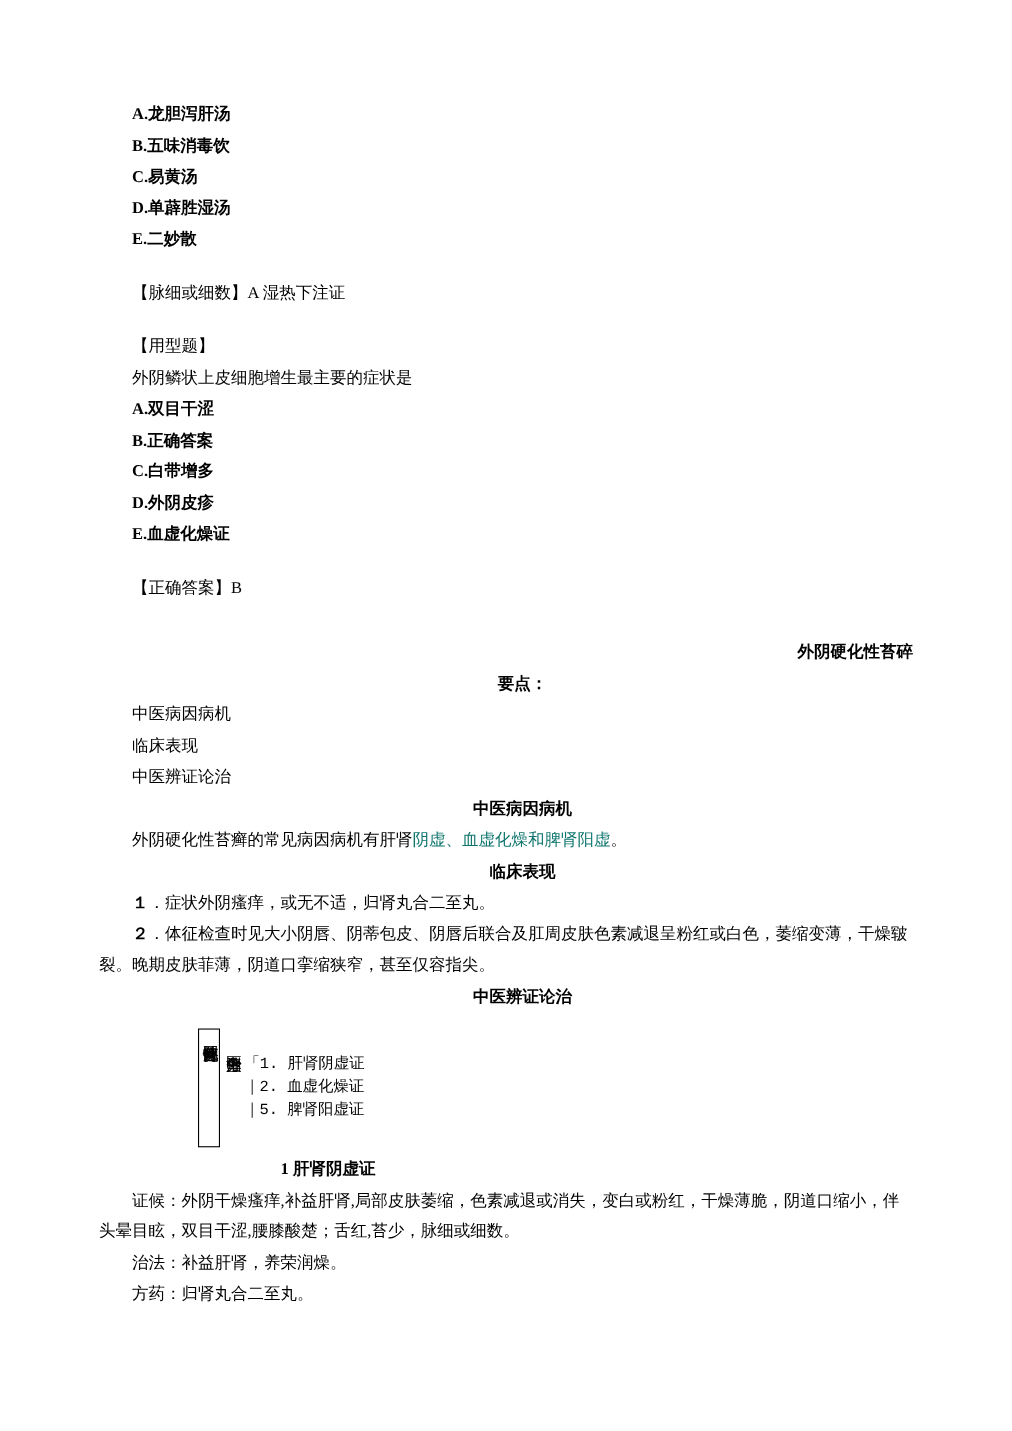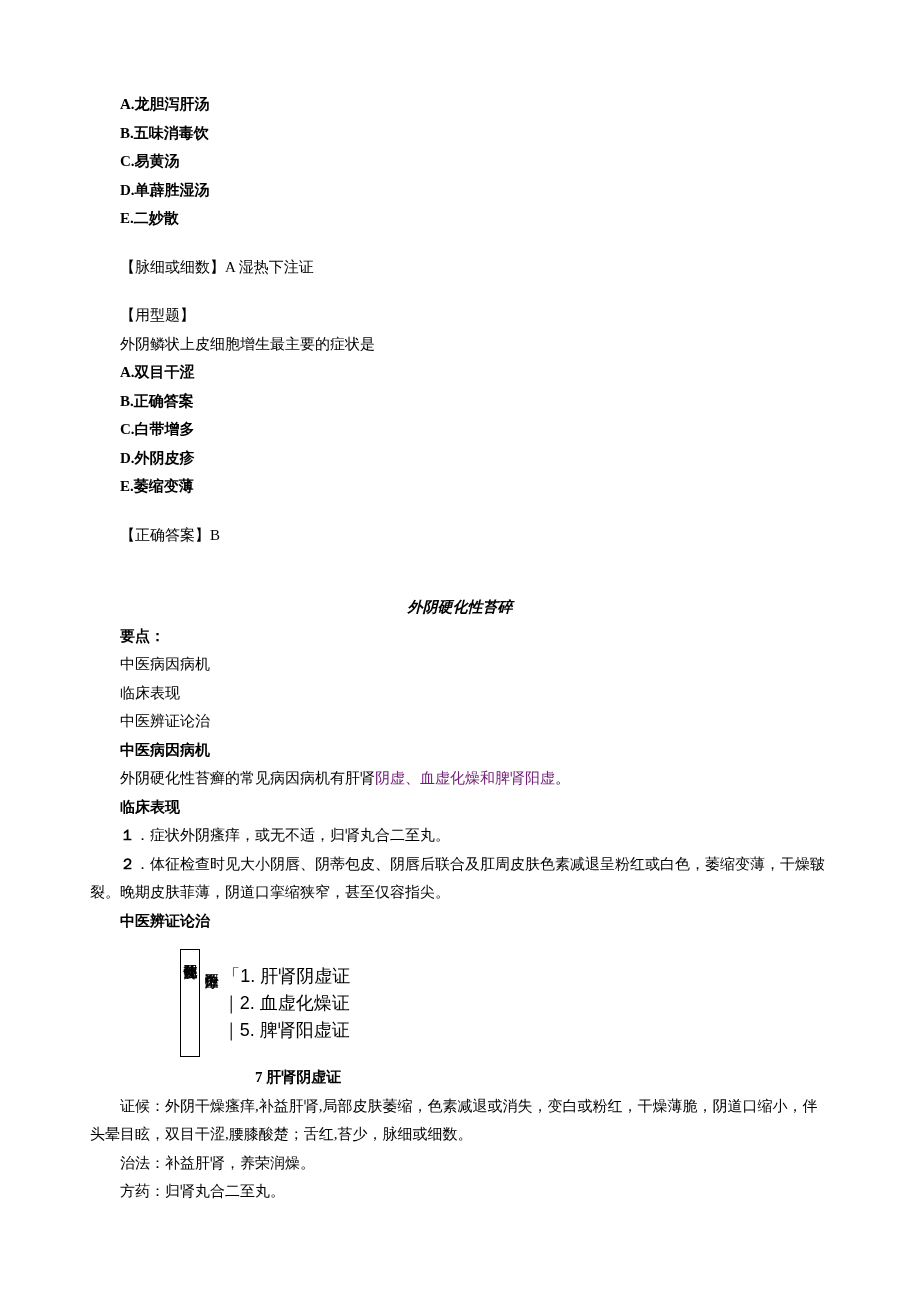--- a/index.html
+++ b/index.html
@@ -6,24 +6,24 @@
     font-family: "SimSun", "宋体", serif;
     font-size: 15px;
     line-height: 1.9;
     color: #000;
     background: #fff;
     margin: 0;
     padding: 90px 90px 50px 90px;
     width: 740px;
   }
   .indent { text-indent: 2em; }
-  .bold { font-weight: bold; }
-  .section-title { font-weight: bold; text-align: center; margin-top: 24px; font-style: italic; }
+  .bold { font-weight: bold; text-align: center; }
+  .section-title { font-weight: bold; text-align: right; margin-top: 10px; }
   .underline { }
-  .red { color: #701a75; }
+  .red { color: #0f766e; }
   .diagram-wrap {
     margin: 14px 0 6px 90px;
     display: flex;
     align-items: center;
     gap: 2px;
   }
   .vbox1 {
     border: 1px solid #000;
     padding: 4px 1px;
     writing-mode: vertical-rl;
@@ -39,23 +39,23 @@
     padding: 4px 1px;
     writing-mode: vertical-rl;
     text-orientation: upright;
     font-size: 14px;
     line-height: 1.15;
     height: 80px;
     display: flex;
     align-items: center;
   }
   .bracket {
-    font-size: 18px;
+    font-size: 14px;
     line-height: 1.5;
-    font-family: Liberation Sans, sans-serif;
+    font-family: Liberation Mono, monospace;
   }
   .bracket-row { white-space: nowrap; }
   .sub-title { font-weight: bold; margin-left: 11em; }
 </style>
 </head>
 <body>
 
 <div class="indent"><span class="bold">A.龙胆泻肝汤</span></div>
 <div class="indent"><span class="bold">B.五味消毒饮</span></div>
 <div class="indent"><span class="bold">C.易黄汤</span></div>
@@ -63,21 +63,21 @@
 <div class="indent"><span class="bold">E.二妙散</span></div>
 <div style="height:20px"></div>
 <div class="indent">【脉细或细数】A 湿热下注证</div>
 <div style="height:20px"></div>
 <div class="indent">【用型题】</div>
 <div class="indent">外阴鳞状上皮细胞增生最主要的症状是</div>
 <div class="indent"><span class="bold">A.双目干涩</span></div>
 <div class="indent"><span class="bold">B.正确答案</span></div>
 <div class="indent"><span class="bold">C.白带增多</span></div>
 <div class="indent"><span class="bold">D.外阴皮疹</span></div>
-<div class="indent"><span class="bold">E.萎缩变薄</span></div>
+<div class="indent"><span class="bold">E.血虚化燥证</span></div>
 <div style="height:20px"></div>
 <div class="indent">【正确答案】B</div>
 <div style="height:20px"></div>
 
 <div class="section-title">外阴硬化性苔碎</div>
 
 <div class="indent bold">要点：</div>
 <div class="indent">中医病因病机</div>
 <div class="indent">临床表现</div>
 <div class="indent">中医辨证论治</div>
@@ -96,16 +96,16 @@
 <div class="diagram-wrap">
   <div class="vbox1">外阴硬化性苔癣</div>
   <div class="vbox2">中医分型治疗</div>
   <div class="bracket">
     <div class="bracket-row">「<span>1. 肝肾阴虚证</span></div>
     <div class="bracket-row">｜<span>2. 血虚化燥证</span></div>
     <div class="bracket-row">｜<span>5. 脾肾阳虚证</span></div>
   </div>
 </div>
 
-<div class="sub-title">7 肝肾阴虚证</div>
+<div class="sub-title">1 肝肾阴虚证</div>
 <div class="indent">证候：外阴干燥瘙痒,补益肝肾,局部皮肤萎缩，色素减退或消失，变白或粉红，干燥薄脆，阴道口缩小，伴头晕目眩，双目干涩,腰膝酸楚；舌红,苔少，脉细或细数。</div>
 <div class="indent">治法：补益肝肾，养荣润燥。</div>
 <div class="indent">方药：归肾丸合二至丸。</div>
 
 </body></html>

